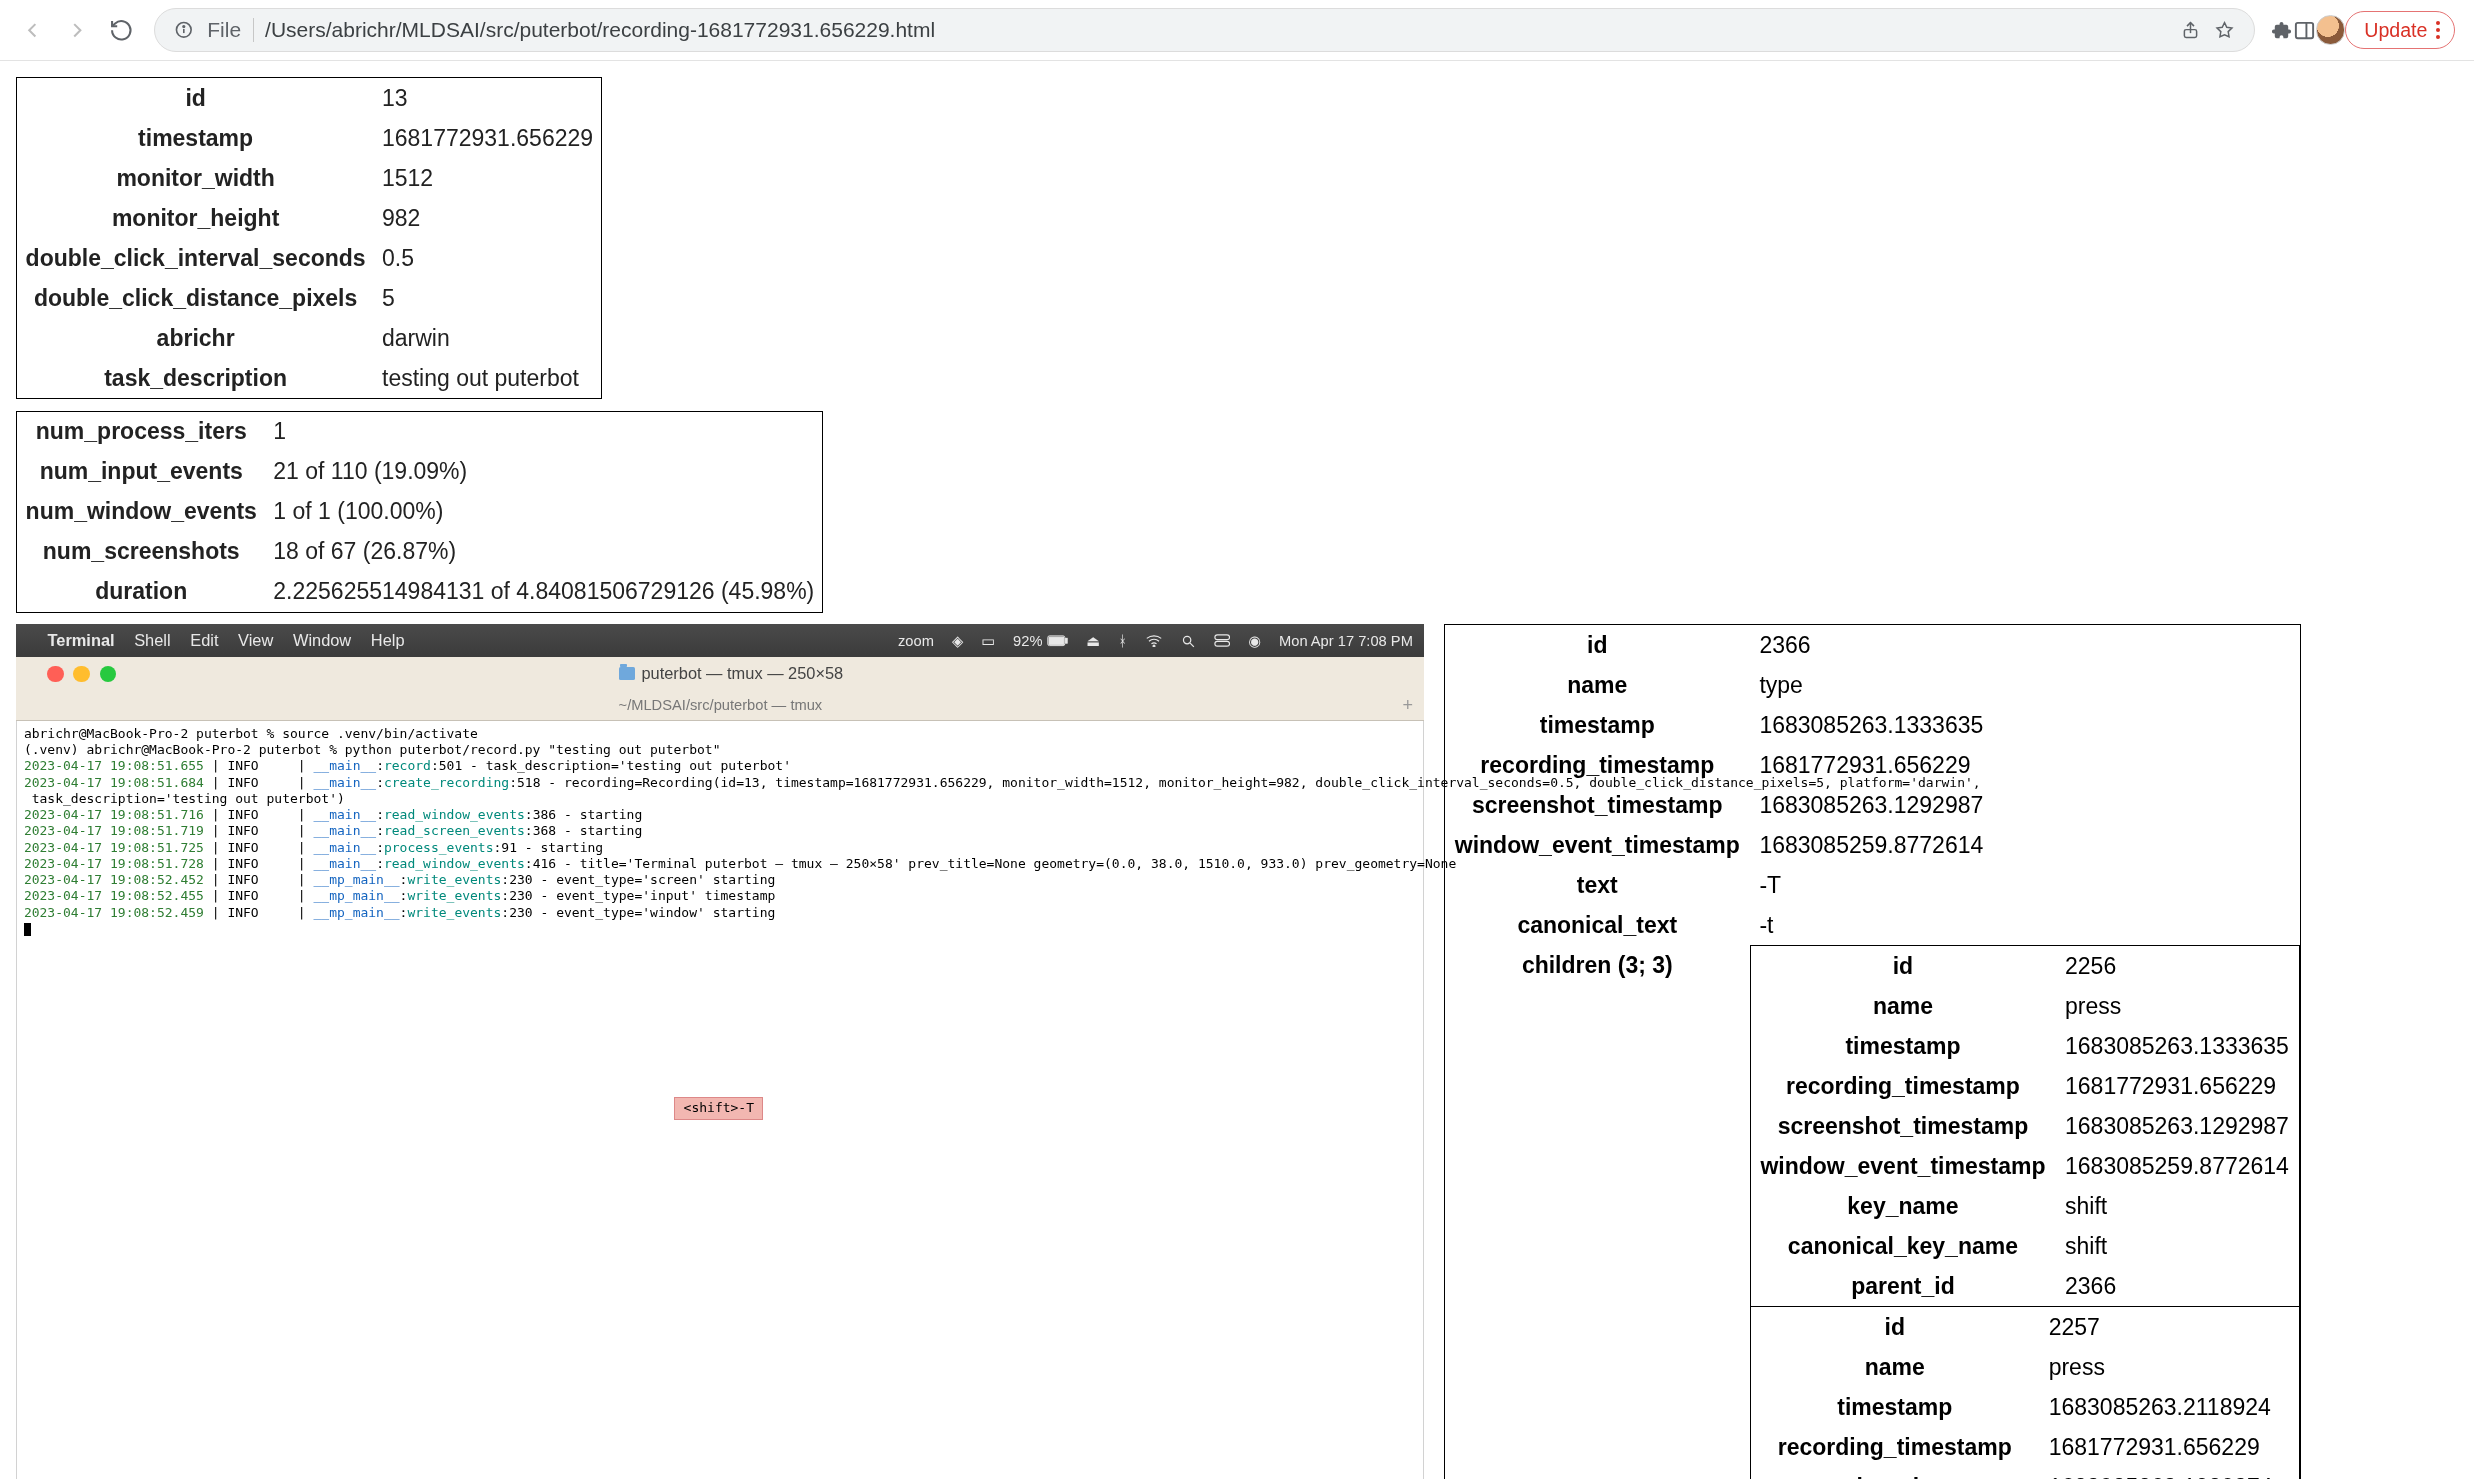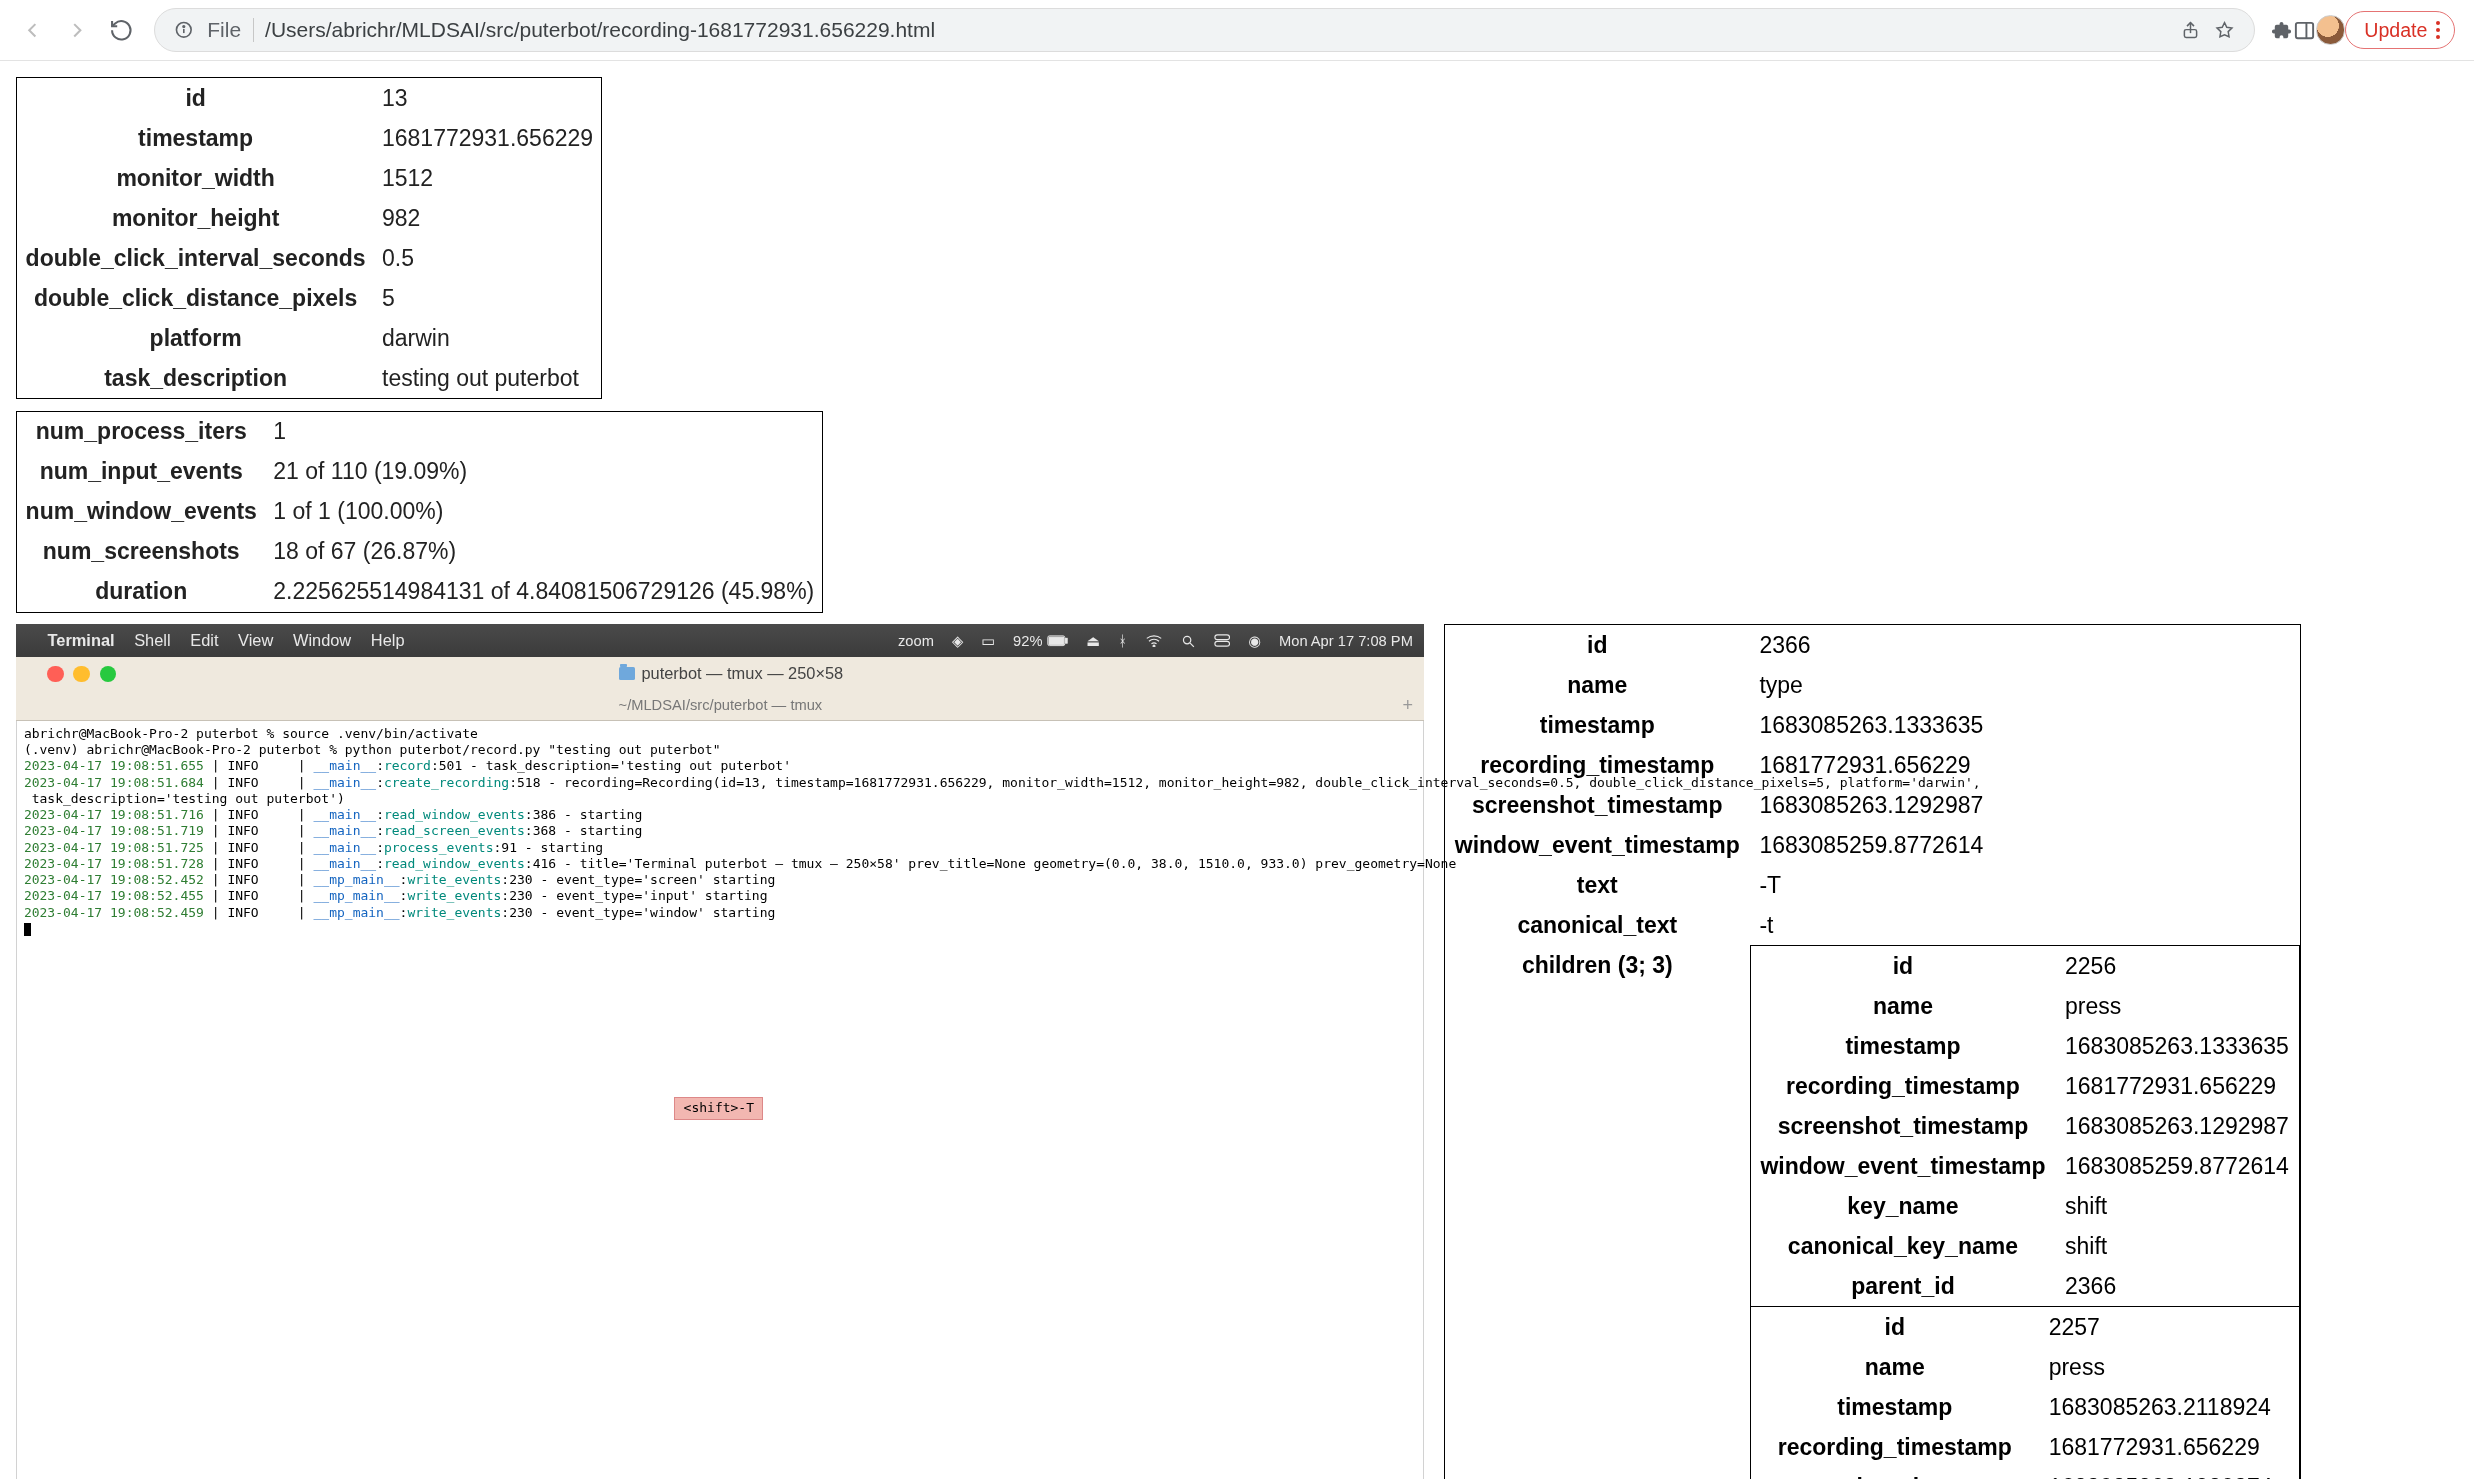--- a/index.html
+++ b/index.html
@@ -161,21 +161,21 @@
         </tr>
         <tr>
           <td class="key">double_click_interval_seconds</td>
           <td class="val">0.5</td>
         </tr>
         <tr>
           <td class="key">double_click_distance_pixels</td>
           <td class="val">5</td>
         </tr>
         <tr>
-          <td class="key">platform</td>
+          <td class="key">abrichr</td>
           <td class="val">darwin</td>
         </tr>
         <tr>
           <td class="key">task_description</td>
           <td class="val">testing out puterbot</td>
         </tr>
       </tbody>
   </table>
 
   <table class="info">
@@ -270,21 +270,21 @@
             <div class="tl">abrichr@MacBook-Pro-2 puterbot % source .venv/bin/activate</div>
             <div class="tl">(.venv) abrichr@MacBook-Pro-2 puterbot % python puterbot/record.py "testing out puterbot"</div>
             <div class="tl"><span class="ts">2023-04-17 19:08:51.655</span> | <span class="lvl">INFO</span>     | <span class="mod">__main__</span>:<span class="fn">record</span>:<span class="ln">501</span><span class="msg"> - task_description='testing out puterbot'</span></div>
             <div class="tl"><span class="ts">2023-04-17 19:08:51.684</span> | <span class="lvl">INFO</span>     | <span class="mod">__main__</span>:<span class="fn">create_recording</span>:<span class="ln">518</span><span class="msg"> - recording=Recording(id=13, timestamp=1681772931.656229, monitor_width=1512, monitor_height=982, double_click_interval_seconds=0.5, double_click_distance_pixels=5, platform='darwin',</span></div>
             <div class="tl"> task_description='testing out puterbot')</div>
             <div class="tl"><span class="ts">2023-04-17 19:08:51.716</span> | <span class="lvl">INFO</span>     | <span class="mod">__main__</span>:<span class="fn">read_window_events</span>:<span class="ln">386</span><span class="msg"> - starting</span></div>
             <div class="tl"><span class="ts">2023-04-17 19:08:51.719</span> | <span class="lvl">INFO</span>     | <span class="mod">__main__</span>:<span class="fn">read_screen_events</span>:<span class="ln">368</span><span class="msg"> - starting</span></div>
             <div class="tl"><span class="ts">2023-04-17 19:08:51.725</span> | <span class="lvl">INFO</span>     | <span class="mod">__main__</span>:<span class="fn">process_events</span>:<span class="ln">91</span><span class="msg"> - starting</span></div>
             <div class="tl"><span class="ts">2023-04-17 19:08:51.728</span> | <span class="lvl">INFO</span>     | <span class="mod">__main__</span>:<span class="fn">read_window_events</span>:<span class="ln">416</span><span class="msg"> - title='Terminal puterbot — tmux — 250×58' prev_title=None geometry=(0.0, 38.0, 1510.0, 933.0) prev_geometry=None</span></div>
             <div class="tl"><span class="ts">2023-04-17 19:08:52.452</span> | <span class="lvl">INFO</span>     | <span class="mod">__mp_main__</span>:<span class="fn">write_events</span>:<span class="ln">230</span><span class="msg"> - event_type='screen' starting</span></div>
-            <div class="tl"><span class="ts">2023-04-17 19:08:52.455</span> | <span class="lvl">INFO</span>     | <span class="mod">__mp_main__</span>:<span class="fn">write_events</span>:<span class="ln">230</span><span class="msg"> - event_type='input' starting</span></div>
+            <div class="tl"><span class="ts">2023-04-17 19:08:52.455</span> | <span class="lvl">INFO</span>     | <span class="mod">__mp_main__</span>:<span class="fn">write_events</span>:<span class="ln">230</span><span class="msg"> - event_type='input' timestamp</span></div>
             <div class="tl"><span class="ts">2023-04-17 19:08:52.459</span> | <span class="lvl">INFO</span>     | <span class="mod">__mp_main__</span>:<span class="fn">write_events</span>:<span class="ln">230</span><span class="msg"> - event_type='window' starting</span></div>
           </div>
         <span class="cursor"></span>
         <div class="keychip">&lt;shift&gt;-T</div>
       </div>
     </div>
 
     <div class="ev-wrap">
       <table class="ev">
         <tbody id="ev-body">

